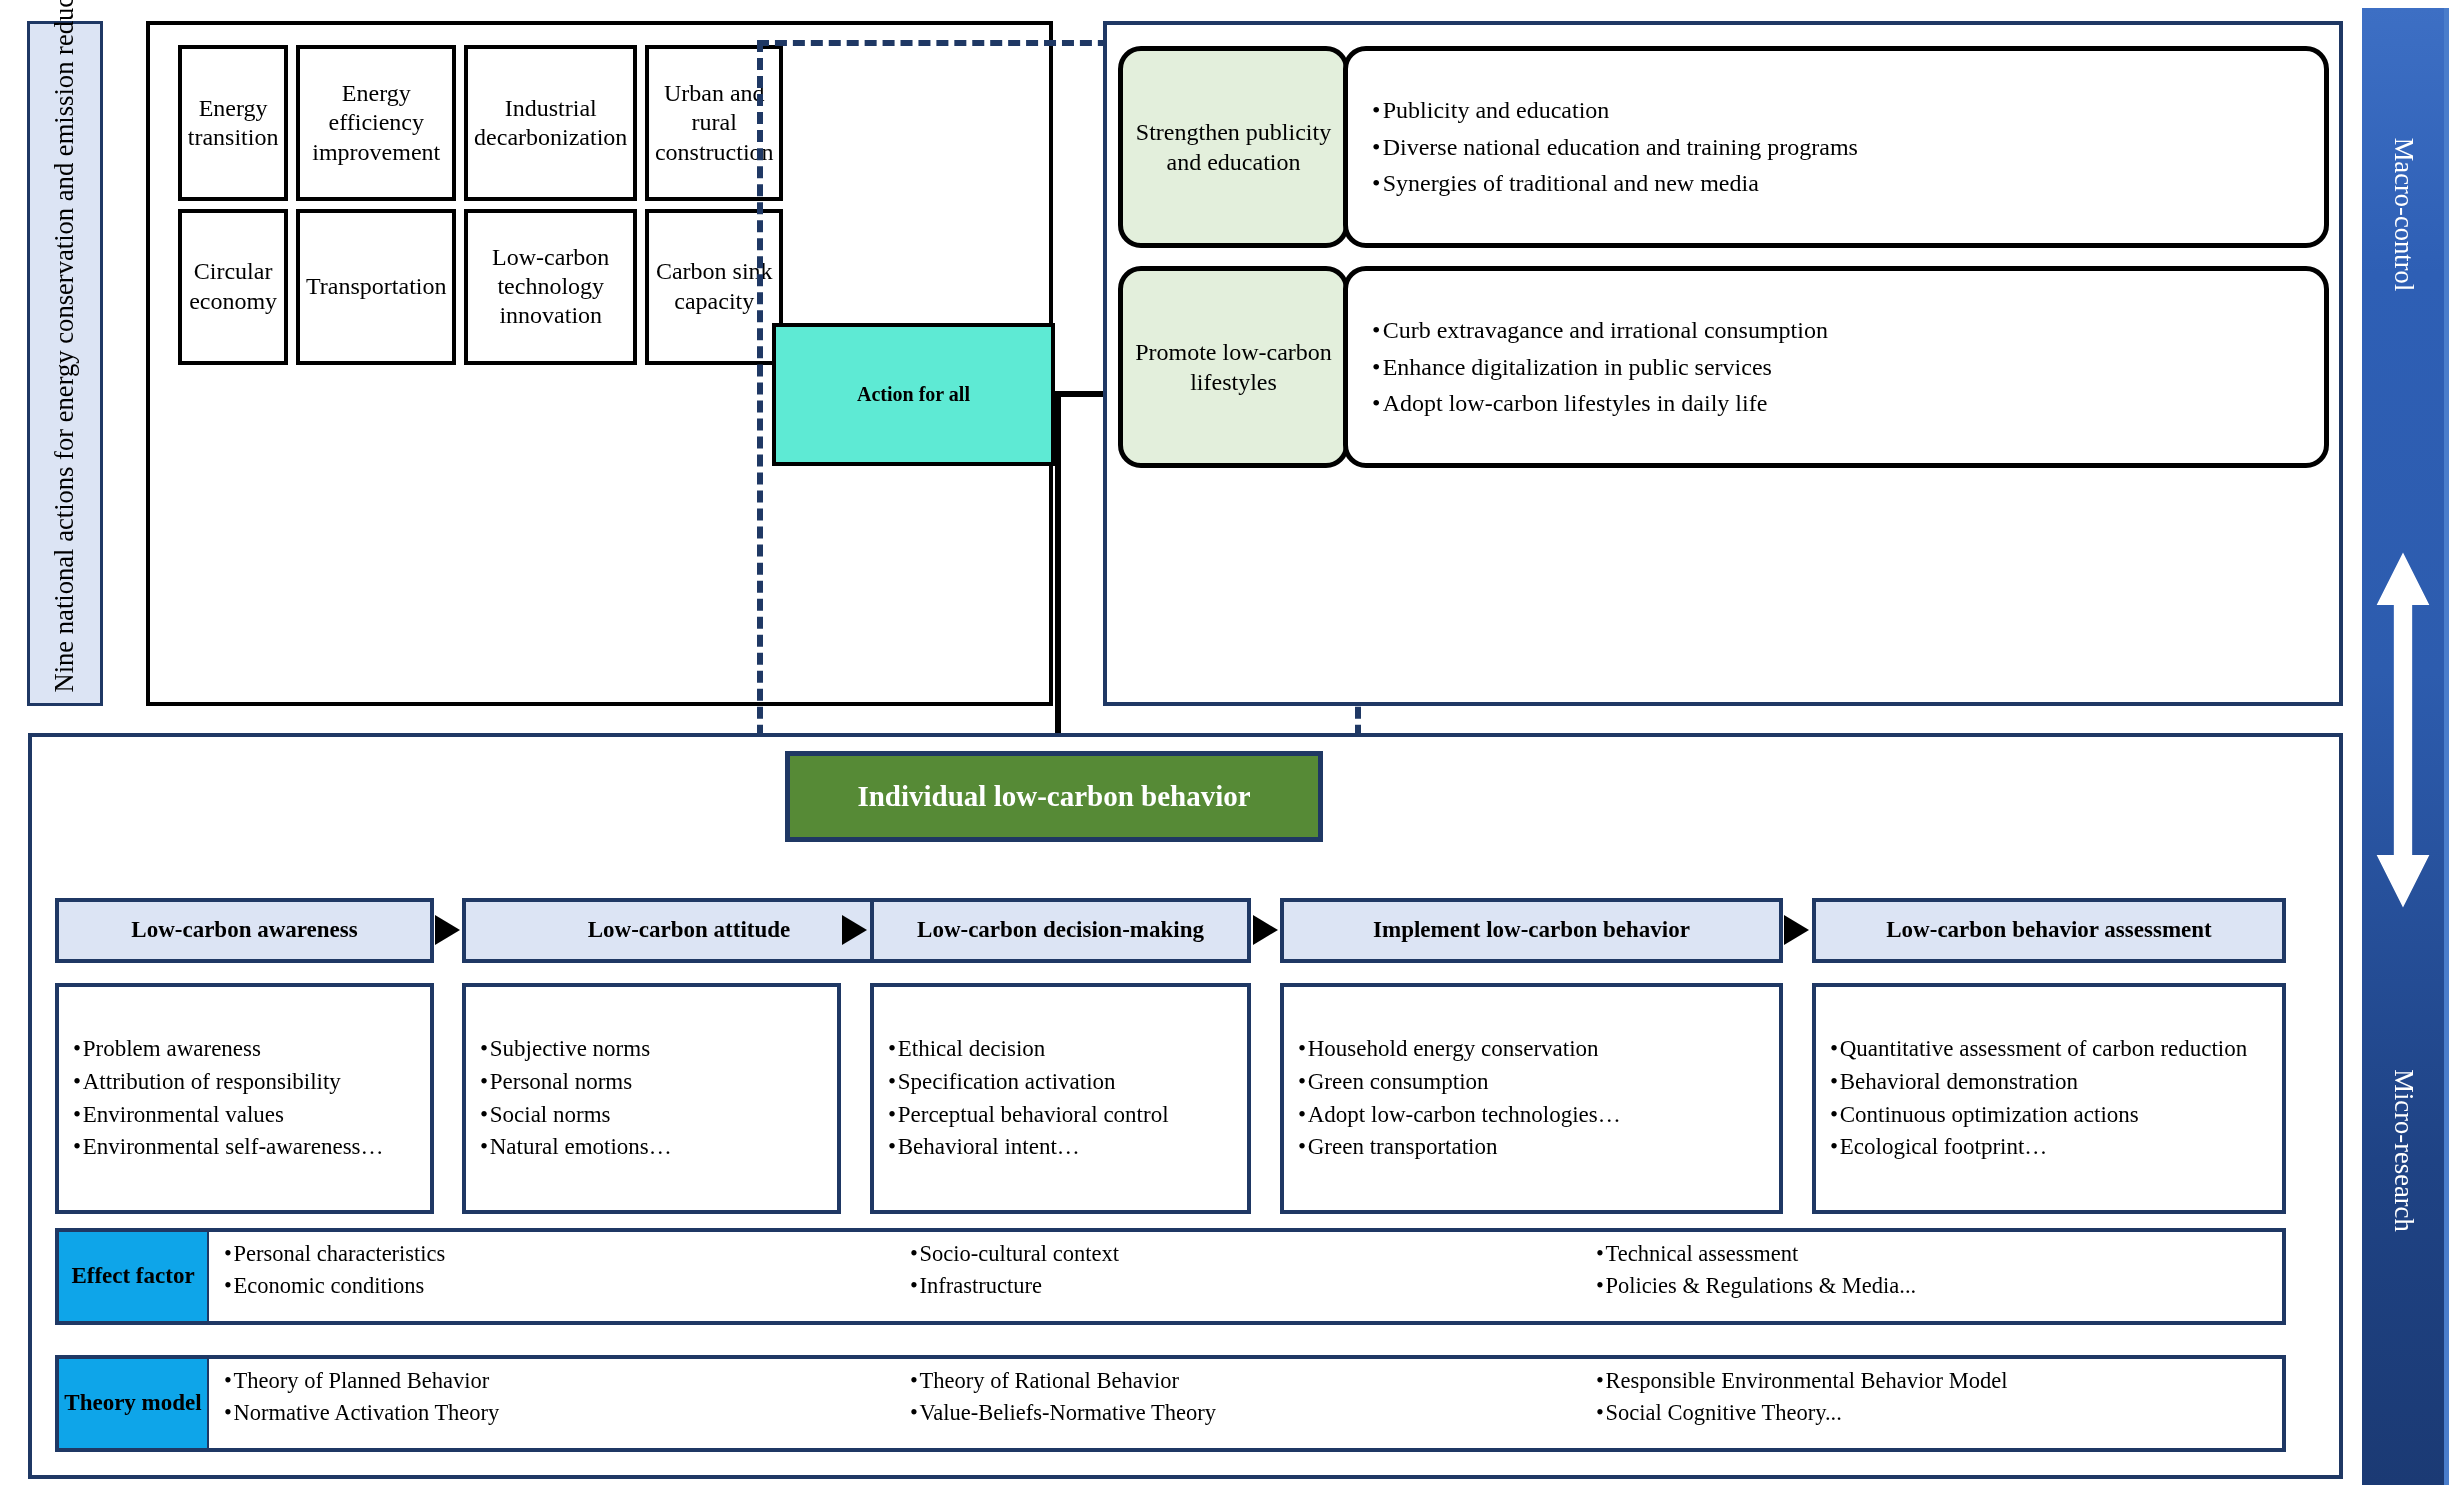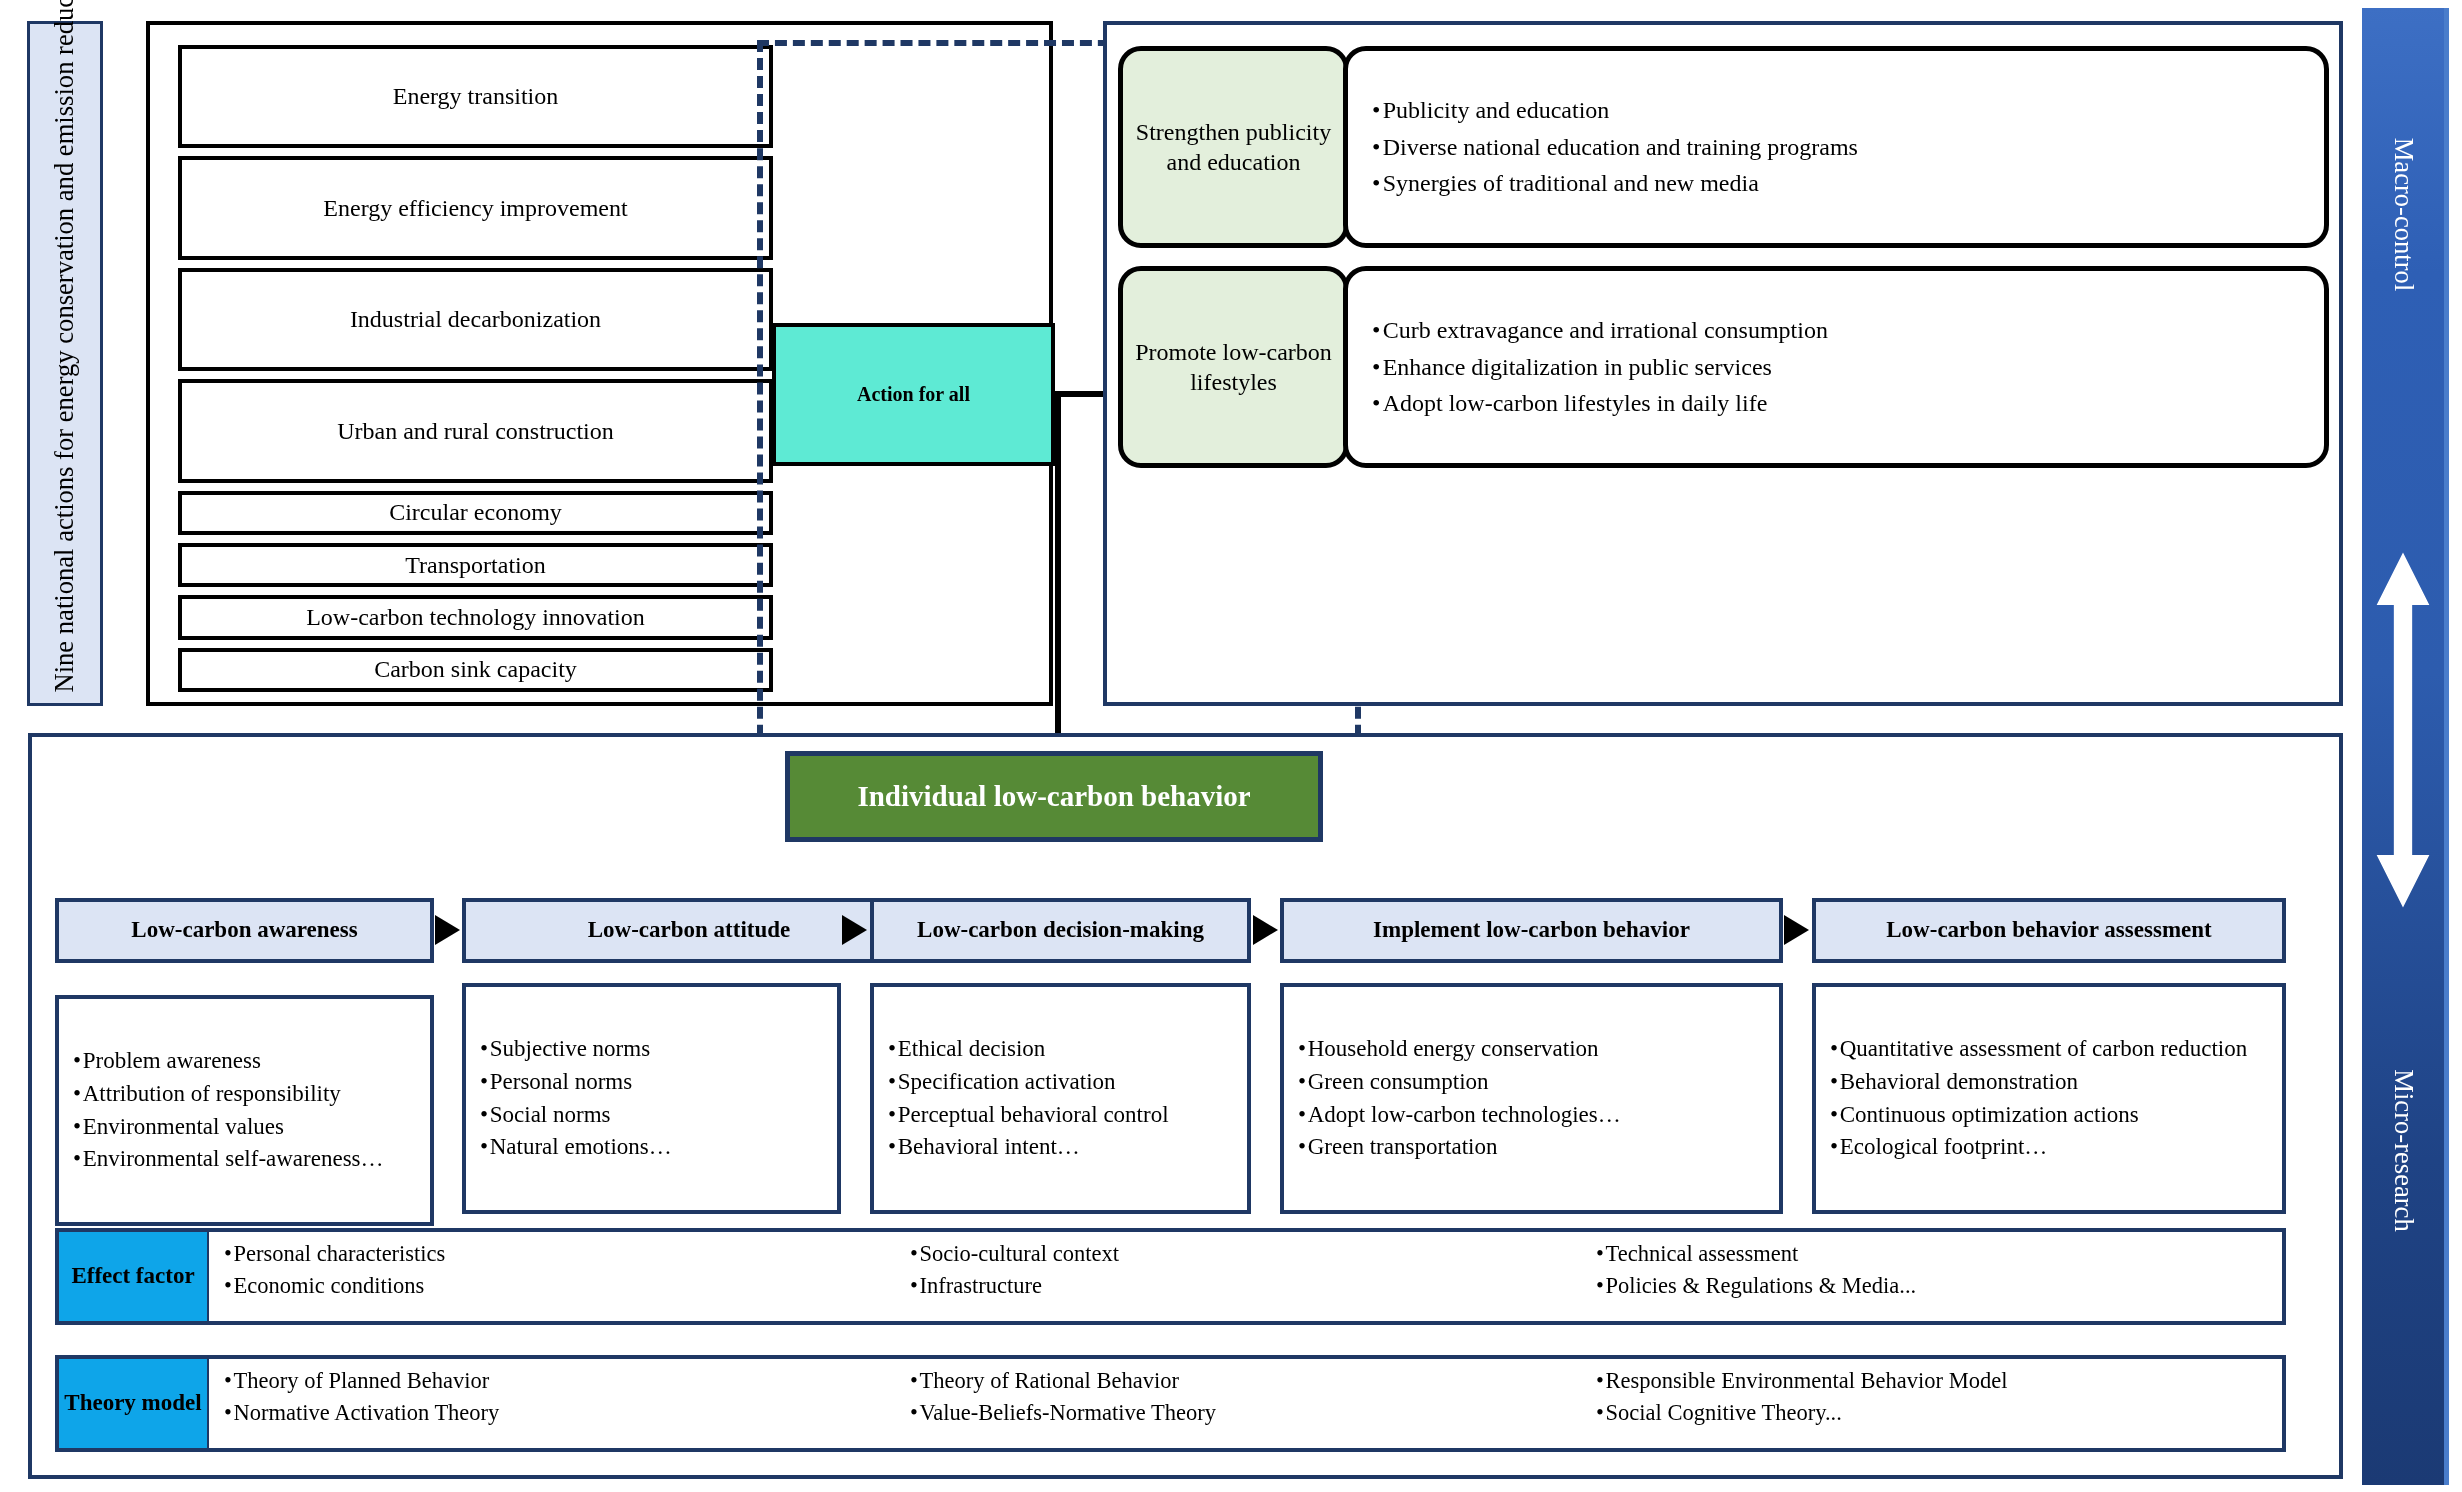--- a/index.html
+++ b/index.html
@@ -44,21 +44,21 @@
     top:543px; width:55px; height:358px;
   }
 
   
   #nine-outer {
     position:absolute; left:146px; top:21px; width:907px; height:685px;
     border:4px solid #000; background:#fff;
   }
   #nine-grid {
     position:absolute; left:178px; top:45px; width:595px; height:647px;
-    display:grid; grid-template-columns:1fr; grid-template-rows:repeat(4,1fr);
+    display:grid; grid-template-columns:1fr 1fr 1fr 1fr; grid-template-rows:repeat(4,1fr);
     gap:8px 8px;
   }
   .action-cell {
     border:4px solid #000; background:#fff;
     display:flex; align-items:center; justify-content:center; text-align:center;
     font-size:24px; line-height:1.22; padding:3.5px 5.8px; color:#000;
   }
 
   
   #dashed-box {
@@ -235,21 +235,21 @@
   <div class="stage-head" style="left:55px;width:379px;">Low-carbon awareness</div>
   <div class="stage-arrow" style="left:435px;"></div>
   <div class="stage-head" style="left:462px;width:454px;">Low-carbon attitude</div>
   <div class="stage-arrow" style="left:842px;"></div>
   <div class="stage-head" style="left:870px;width:381px;">Low-carbon decision-making</div>
   <div class="stage-arrow" style="left:1253px;"></div>
   <div class="stage-head" style="left:1280px;width:503px;">Implement low-carbon behavior</div>
   <div class="stage-arrow" style="left:1784px;"></div>
   <div class="stage-head" style="left:1812px;width:474px;">Low-carbon behavior assessment</div>
 
-  <div class="stage-body" style="left:55px;width:379px;margin-top:12px;">
+  <div class="stage-body" style="left:55px;width:379px;">
     <ul>
       <li>Problem awareness</li>
       <li>Attribution of responsibility</li>
       <li>Environmental values</li>
       <li>Environmental self-awareness…</li>
     </ul>
   </div>
   <div class="stage-body" style="left:462px;width:379px;">
     <ul>
       <li>Subjective norms</li>

